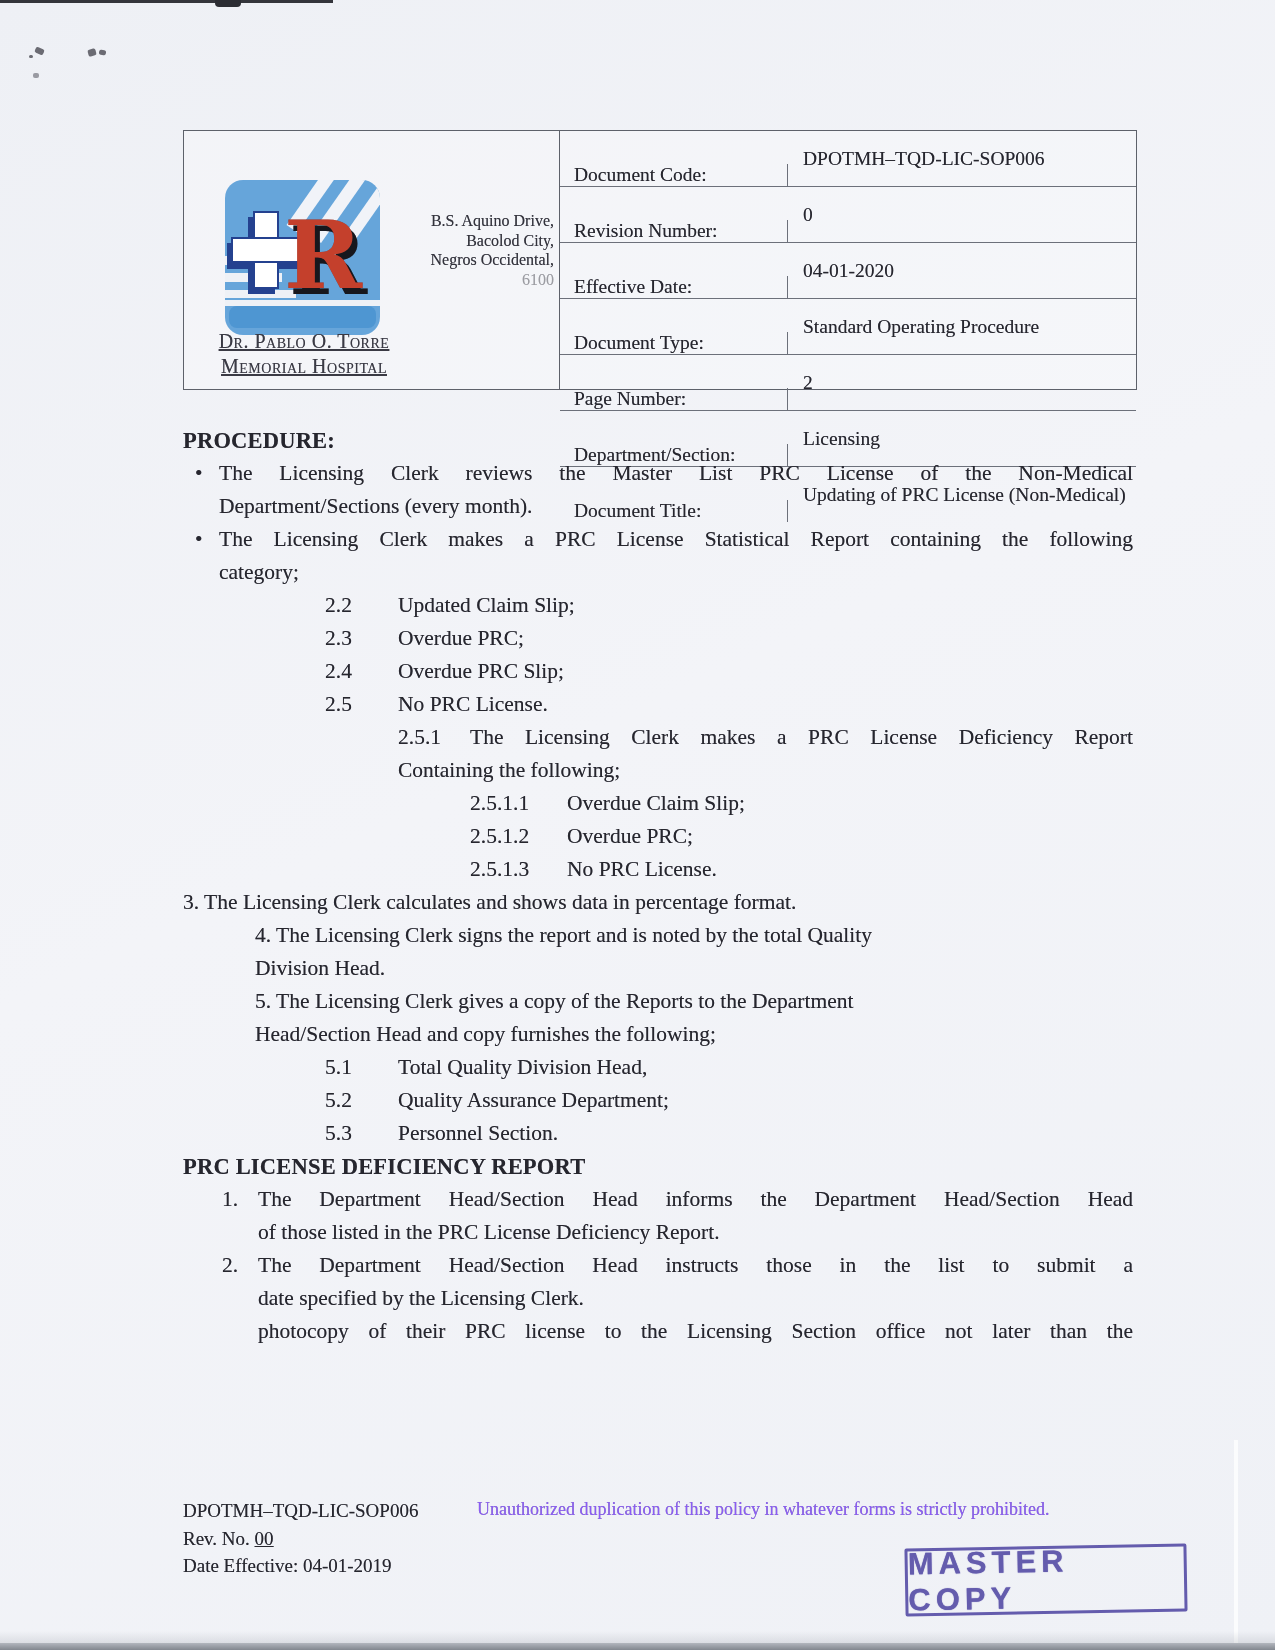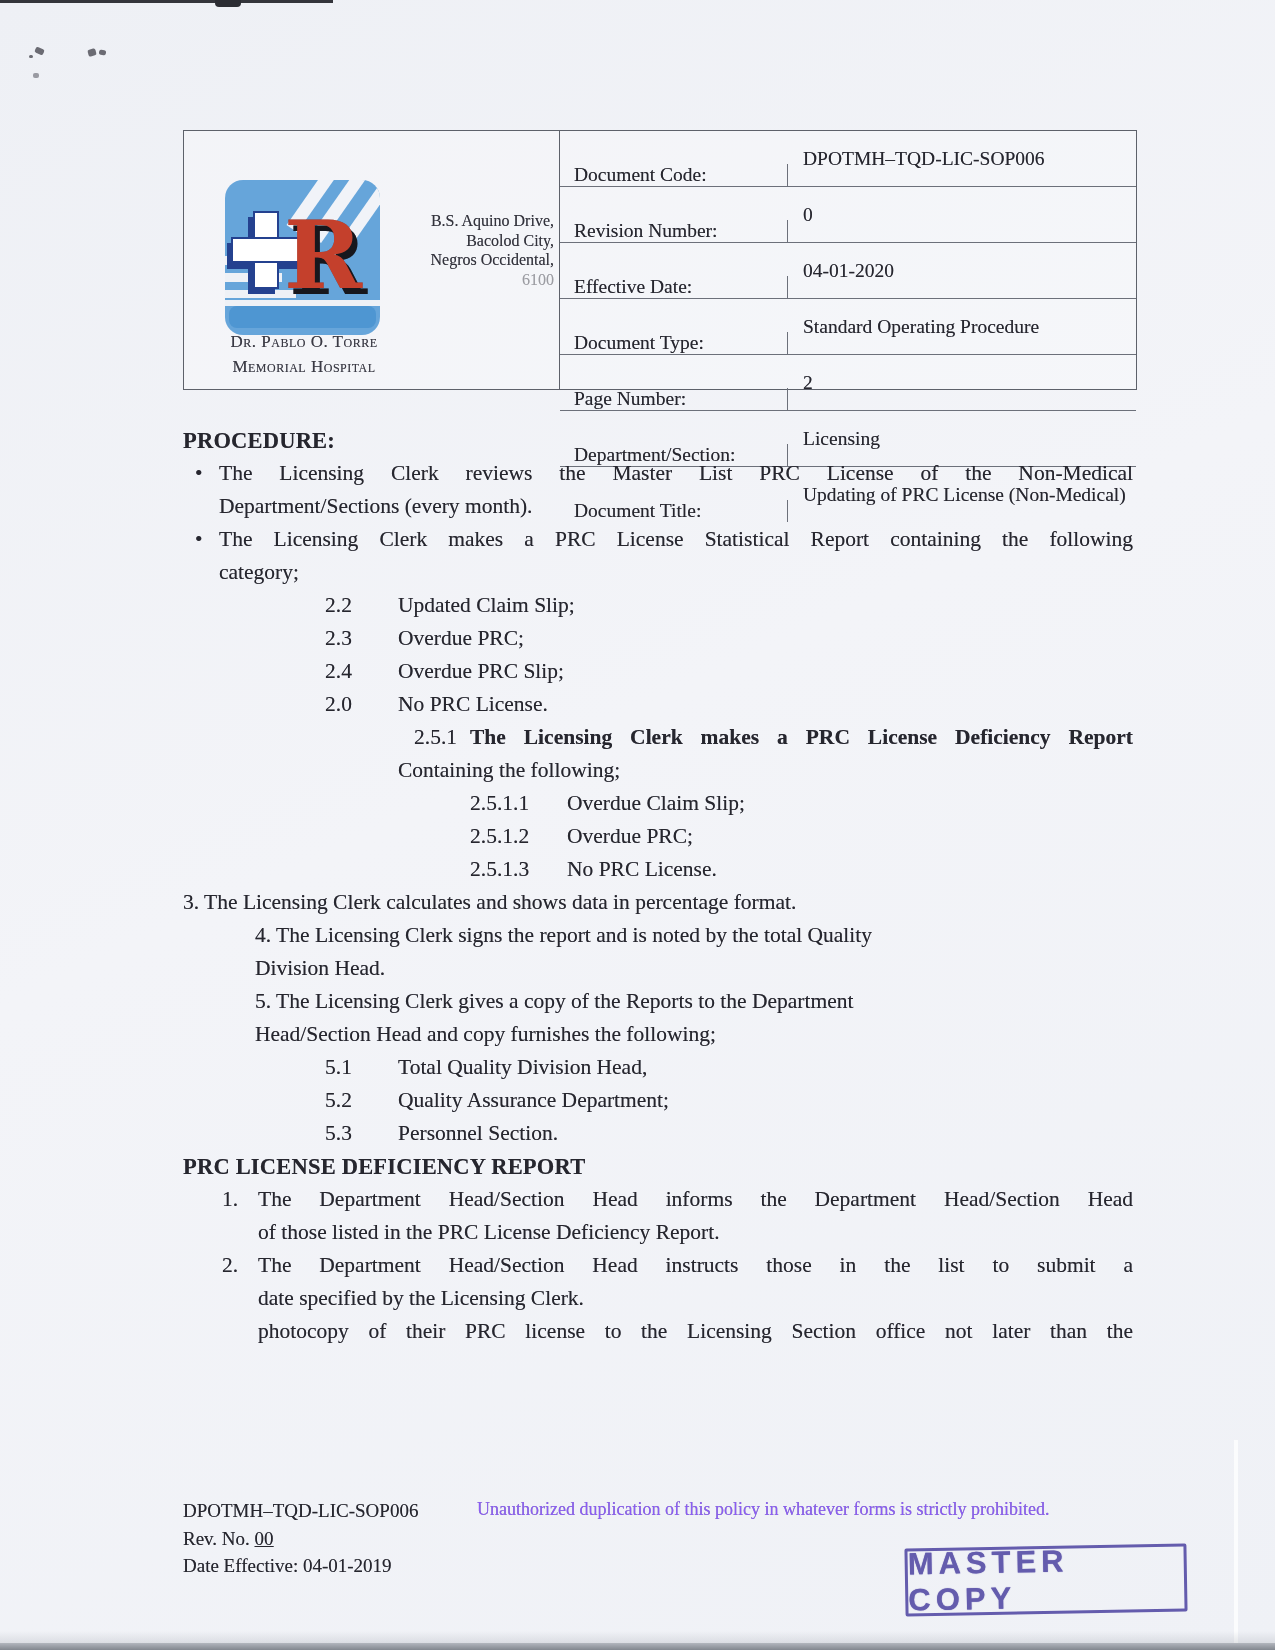--- a/index.html
+++ b/index.html
@@ -28,41 +28,41 @@
 
   
   .hdr{position:absolute;left:183px;top:130px;width:952px;height:258px;display:flex;
        border:1.5px solid #5d616a;background:rgba(255,255,255,.25);}
   .hdr-left{width:375px;border-right:1.5px solid #5d616a;position:relative;}
   .logo-box{position:absolute;left:37px;top:45px;width:163px;height:163px;}
   .addr{position:absolute;left:205px;top:80px;width:165px;text-align:right;
         font-size:16px;line-height:19.5px;color:#33333c;}
   .addr .a4{opacity:.45;filter:blur(.4px);}
   .hosp-name{position:absolute;left:7px;top:198px;width:226px;text-align:center;
-             font-variant:small-caps;font-size:17px;line-height:25px;color:#3a3a44;
-             letter-spacing:.5px;white-space:nowrap;}
+             font-variant:small-caps;font-size:20px;line-height:25px;color:#3a3a44;
+             letter-spacing:.5px;white-space:nowrap;text-decoration:underline;}
   .hdr-right{flex:1;display:grid;grid-template-rows:repeat(7,1fr);}
   .hdr-row{display:flex;border-top:1.2px solid #6c707a;}
   .hdr-row:first-child{border-top:none;}
   .hdr-label{width:213px;border-right:1.2px solid #6c707a;display:flex;align-items:center;
              padding-left:14px;font-size:19.5px;color:#26262e;margin-top:33px;}
   .hdr-value{flex:1;display:flex;align-items:center;padding-left:15px;font-size:19.5px;color:#26262e;}
 
   
   .bodytxt{position:absolute;left:183px;top:424px;width:950px;font-size:21.5px;}
   .ln{position:relative;line-height:33px;min-height:33px;}
   .ln .num{position:absolute;top:0;}
   .ln .txt{display:block;}
   .h{font-weight:bold;font-size:22.5px;letter-spacing:.2px;}
   .just .txt{text-align:justify;text-align-last:justify;}
   
   .bullet .num{left:12px;} .bullet .txt{padding-left:36px;}
   .c36 .txt{padding-left:36px;}
   .lvl1 .num{left:142px;} .lvl1 .txt{padding-left:215px;}
-  .n251 .num{left:231px;} .n251 .txt{padding-left:287px;font-weight:bold;}
+  .n251 .num{left:215px;} .n251 .txt{padding-left:287px;}
   .c215 .txt{padding-left:215px;}
   .lvl3 .num{left:287px;} .lvl3 .txt{padding-left:384px;}
   .c72 .txt{padding-left:72px;}
   .nitem .num{left:39px;} .nitem .txt{padding-left:75px;}
 
   
   .f-left{position:absolute;left:183px;top:1497px;font-size:19px;line-height:27.5px;color:#26262e;}
   .f-left .u{text-decoration:underline;}
   .f-disc{position:absolute;left:477px;top:1499px;width:660px;font-size:18px;color:#8b5cf6;}
   .stamp{position:absolute;left:905px;top:1546px;width:276px;height:62px;
@@ -194,21 +194,21 @@
     </div>
     <div class="ln lvl1">
       <span class="num">2.3</span>
       <span class="txt">Overdue PRC;</span>
     </div>
     <div class="ln lvl1">
       <span class="num">2.4</span>
       <span class="txt">Overdue PRC Slip;</span>
     </div>
     <div class="ln lvl1">
-      <span class="num">2.0</span>
+      <span class="num">2.5</span>
       <span class="txt">No PRC License.</span>
     </div>
 
     <div class="ln n251 just">
       <span class="num">2.5.1</span>
       <span class="txt">The Licensing Clerk makes a PRC License Deficiency Report</span>
     </div>
     <div class="ln c215">
         <span class="txt">Containing the following;</span>
       </div>

